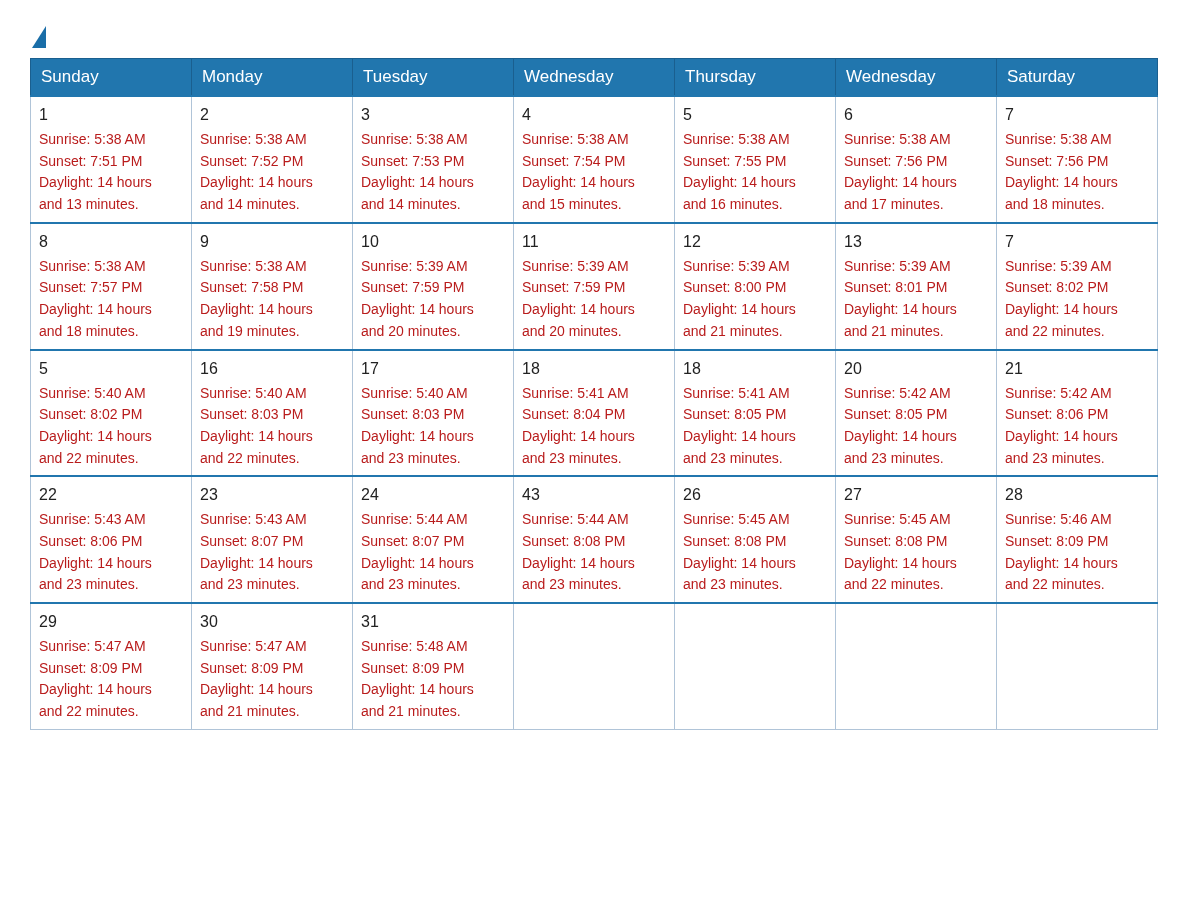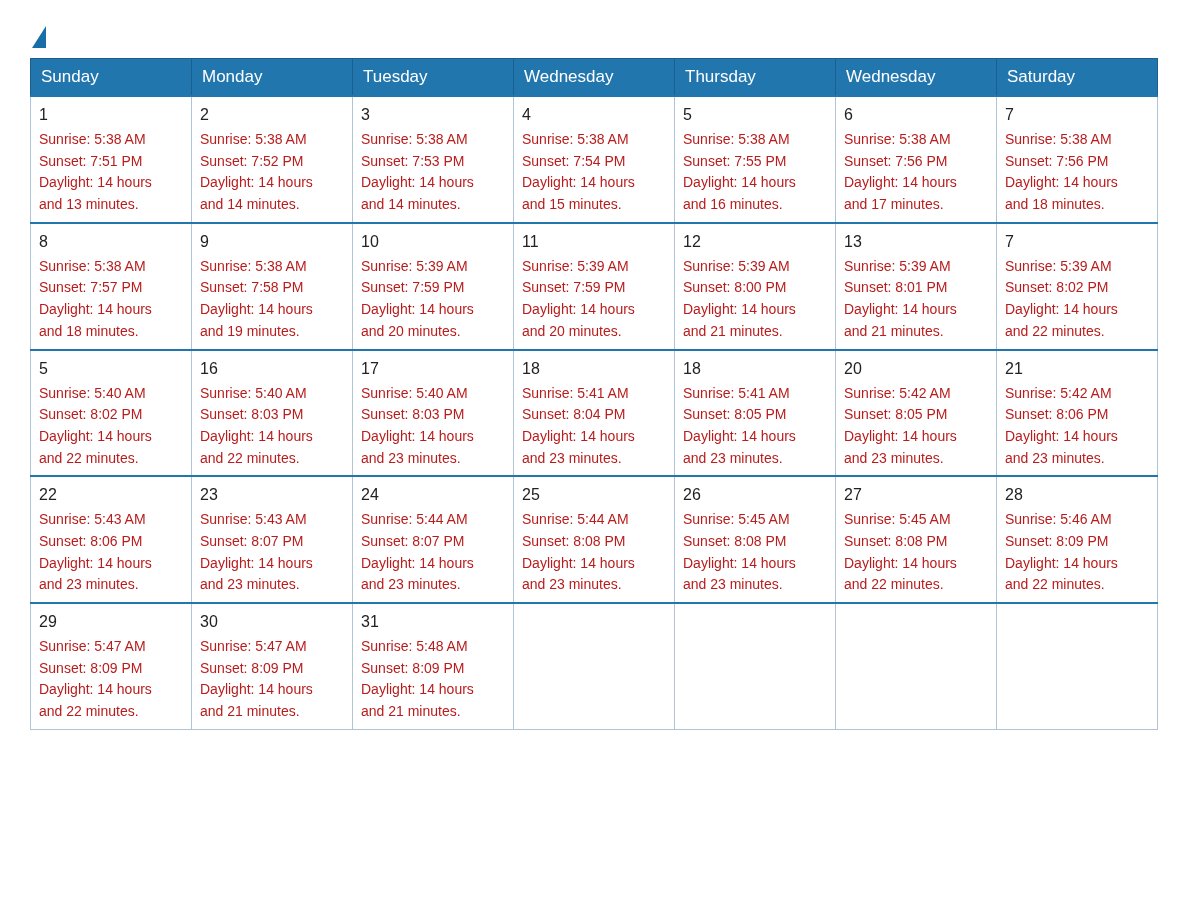--- a/index.html
+++ b/index.html
@@ -227,21 +227,21 @@
       </td>
         <td>
         <span class="day-num">23</span>
         <span class="day-info">Sunrise: 5:43 AM<br>Sunset: 8:07 PM<br>Daylight: 14 hours<br>and 23 minutes.</span>
       </td>
         <td>
         <span class="day-num">24</span>
         <span class="day-info">Sunrise: 5:44 AM<br>Sunset: 8:07 PM<br>Daylight: 14 hours<br>and 23 minutes.</span>
       </td>
         <td>
-        <span class="day-num">25</span>
+        <span class="day-num">43</span>
         <span class="day-info">Sunrise: 5:44 AM<br>Sunset: 8:08 PM<br>Daylight: 14 hours<br>and 23 minutes.</span>
       </td>
         <td>
         <span class="day-num">26</span>
         <span class="day-info">Sunrise: 5:45 AM<br>Sunset: 8:08 PM<br>Daylight: 14 hours<br>and 23 minutes.</span>
       </td>
         <td>
         <span class="day-num">27</span>
         <span class="day-info">Sunrise: 5:45 AM<br>Sunset: 8:08 PM<br>Daylight: 14 hours<br>and 22 minutes.</span>
       </td>

